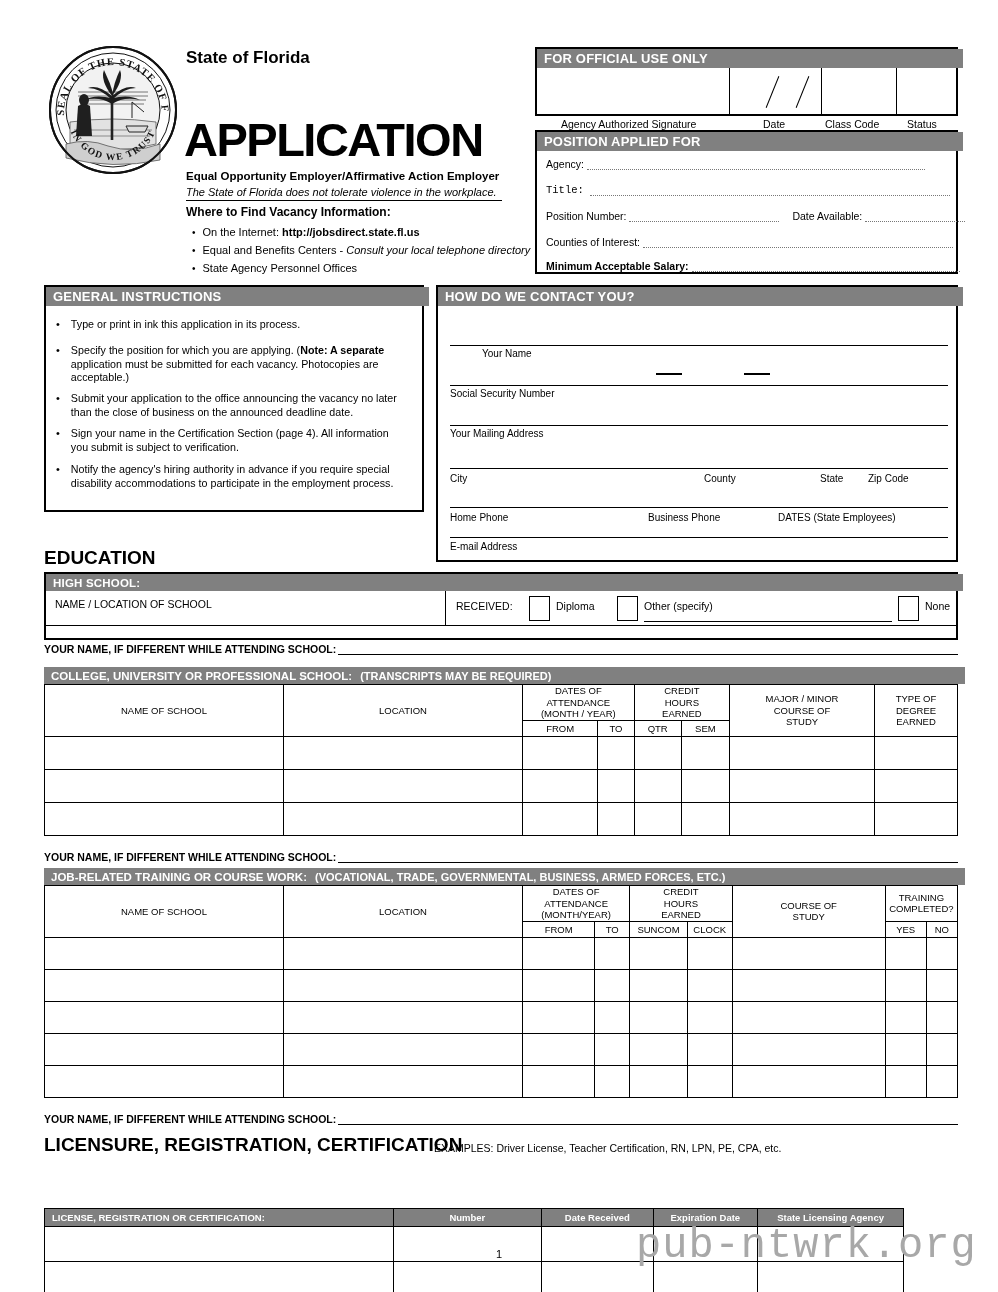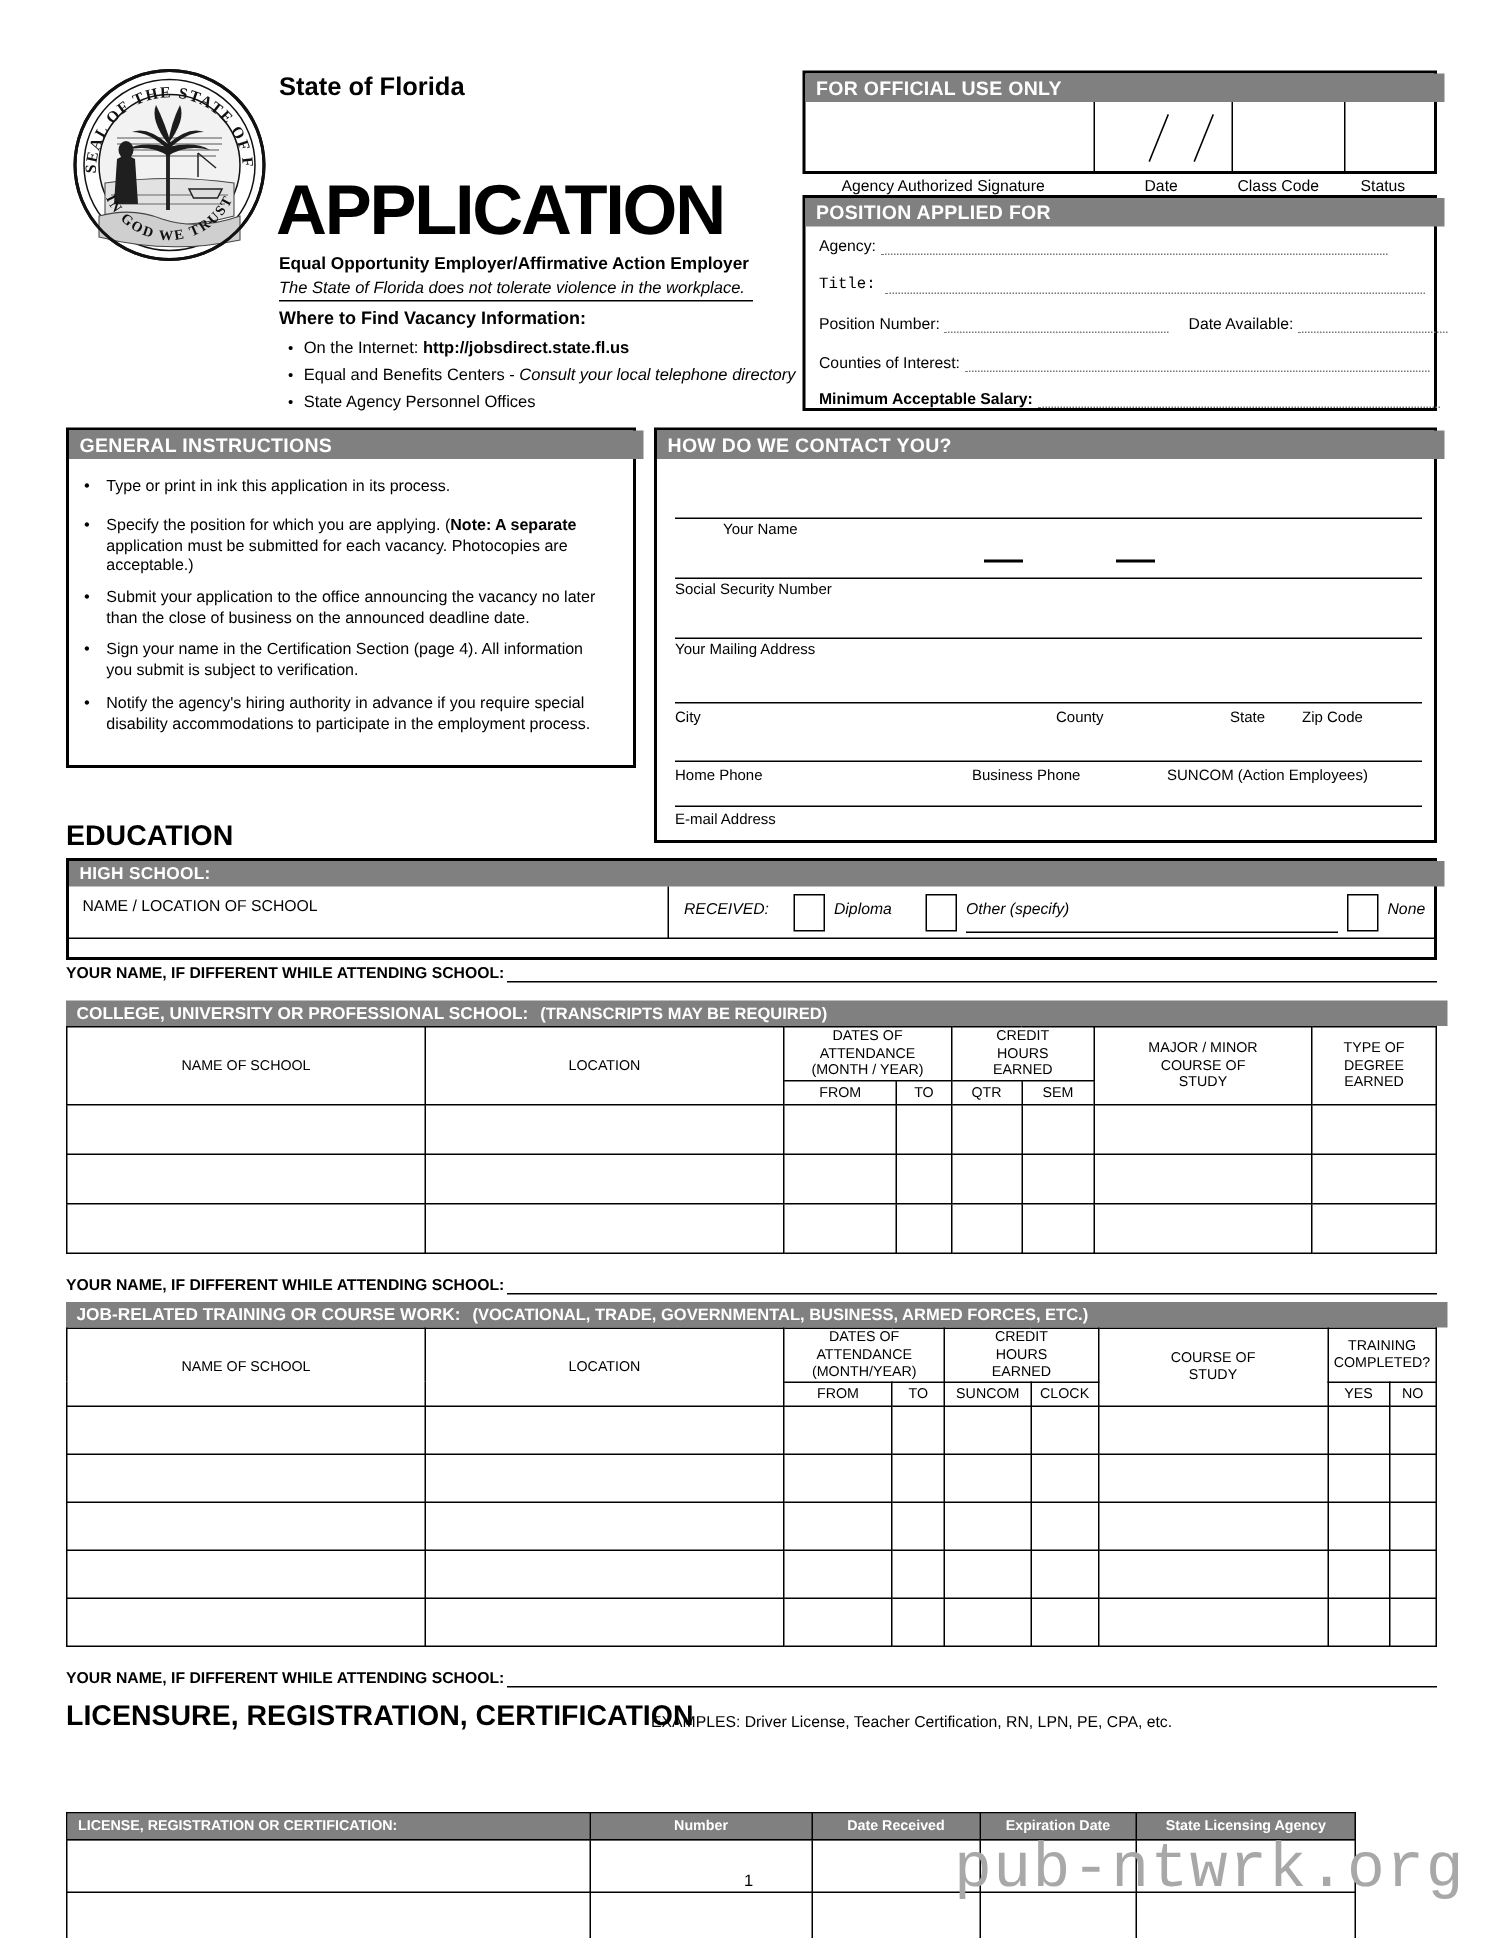--- a/index.html
+++ b/index.html
@@ -134,21 +134,21 @@
   #hs-left {
     position:absolute; left:0; top:17px; width:400px; height:35px;
     border-right:1px solid #000; border-bottom:1px solid #000; box-sizing:border-box;
     font-size:10.5px; padding:7px 0 0 9px;
   }
   #hs-right {
     position:absolute; left:400px; top:17px; right:0; height:35px;
     border-bottom:1px solid #000; box-sizing:border-box;
   }
   .chkbox { position:absolute; width:19px; height:23px; border:1px solid #000; background:#fff; }
-  .hs-txt { position:absolute; font-size:10.5px;font-style:italic; }
+  .hs-txt { position:absolute; font-size:10.5px; }
   #other-underline { position:absolute; background:#000; height:1px; }
 
   .yourname-row { position:absolute; font-size:10.5px; font-weight:bold; white-space:nowrap; }
   .yn-underline { position:absolute; background:#000; height:1px; }
 
   
   table.grid {
     position:absolute; border-collapse: collapse;
     background:#fff;
   }
@@ -358,21 +358,21 @@
 
     <div class="cline" style="left:12px; top:181px; width:498px;"></div>
     <div class="clabel" style="left:12px; top:186px;">City</div>
     <div class="clabel" style="left:266px; top:186px;">County</div>
     <div class="clabel" style="left:382px; top:186px;">State</div>
     <div class="clabel" style="left:430px; top:186px;">Zip Code</div>
 
     <div class="cline" style="left:12px; top:220px; width:498px;"></div>
     <div class="clabel" style="left:12px; top:225px;">Home Phone</div>
     <div class="clabel" style="left:210px; top:225px;">Business Phone</div>
-    <div class="clabel" style="left:340px; top:225px;">SUNCOM (Action Employees)</div>
+    <div class="clabel" style="left:340px; top:225px;">DATES (State Employees)</div>
 
     <div class="cline" style="left:12px; top:250px; width:498px;"></div>
     <div class="clabel" style="left:12px; top:254px;">E-mail Address</div>
   </div>
 
   <div class="abs" id="education-title">EDUCATION</div>
 
   <div class="abs box" id="hs-box">
     <div class="bar" id="hs-bar">HIGH SCHOOL:</div>
     <div id="hs-left">

